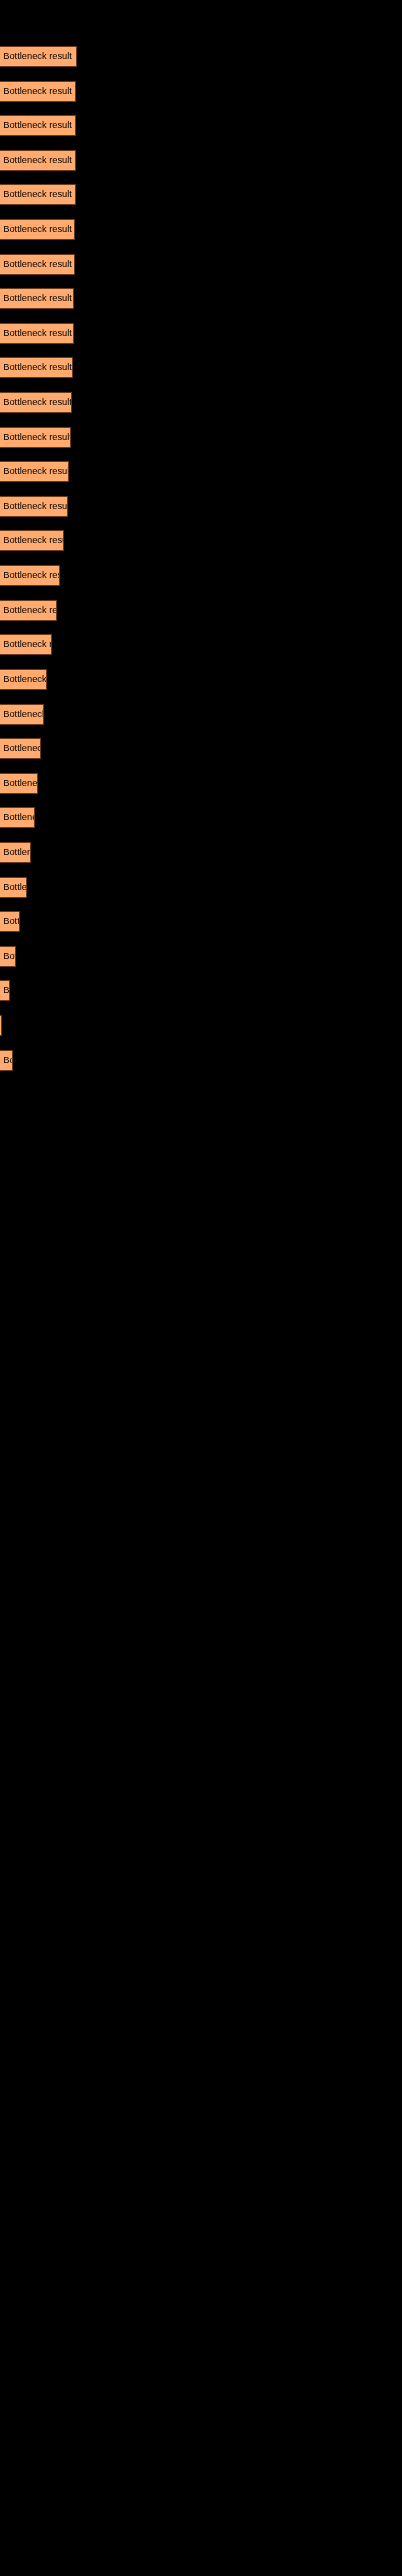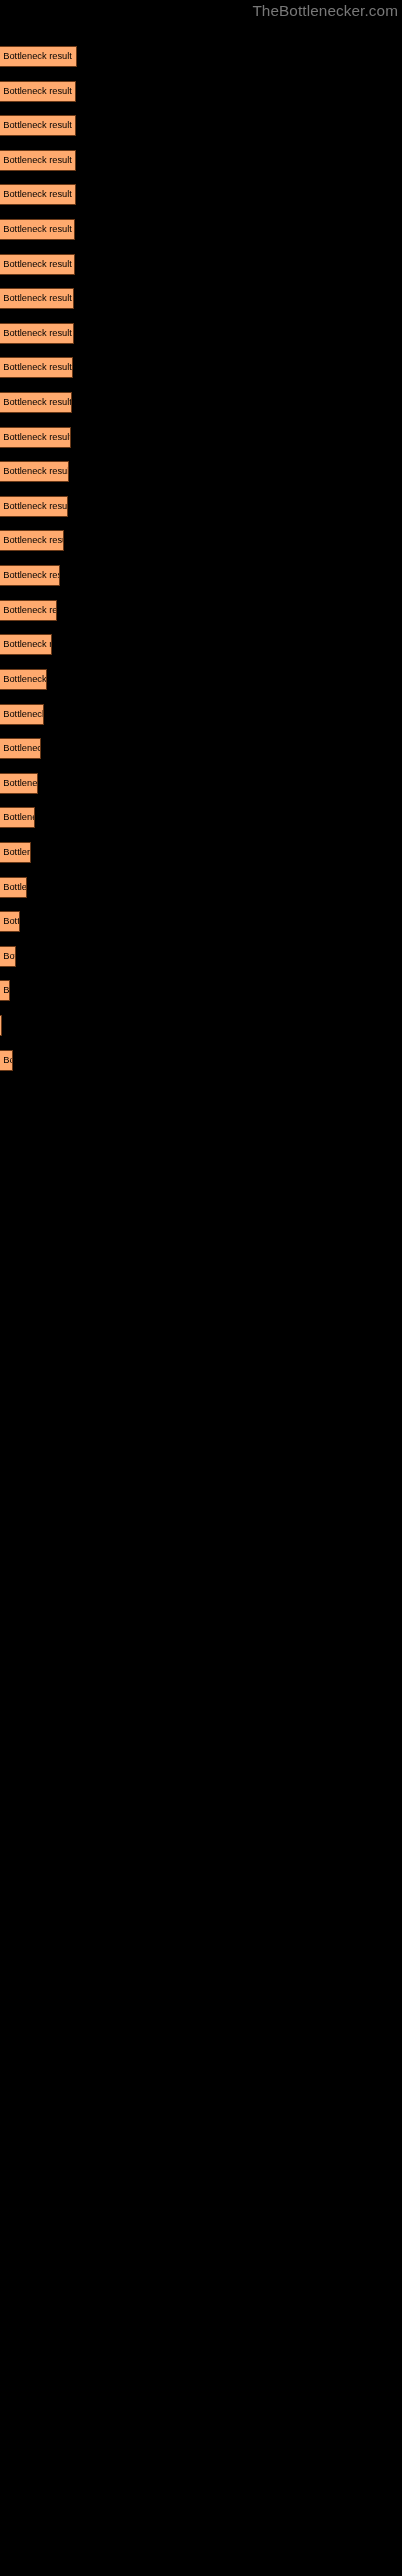--- a/index.html
+++ b/index.html
@@ -77,21 +77,20 @@
     overflow: hidden;
     pointer-events: none;
     font-family: "Liberation Sans", sans-serif;
   }
 </style>
 </head>
 <body>
 
 <div id="page">
 
-  <div id="site-title">TheBottlenecker.com</div>
 
   <div id="plot">
       <div class="bar-row" style="top: 46px; width: 403px;">
         <div class="bar" title="Bottleneck result 1" style="width: 77px; background: rgb(255, 170, 110);"></div>
         <div class="bar-label" style="width: 73px;">Bottleneck result</div>
       </div>
       <div class="bar-row" style="top: 81px; width: 403px;">
         <div class="bar" title="Bottleneck result 2" style="width: 76px; background: rgb(255, 170, 110);"></div>
         <div class="bar-label" style="width: 72px;">Bottleneck result</div>
       </div>

